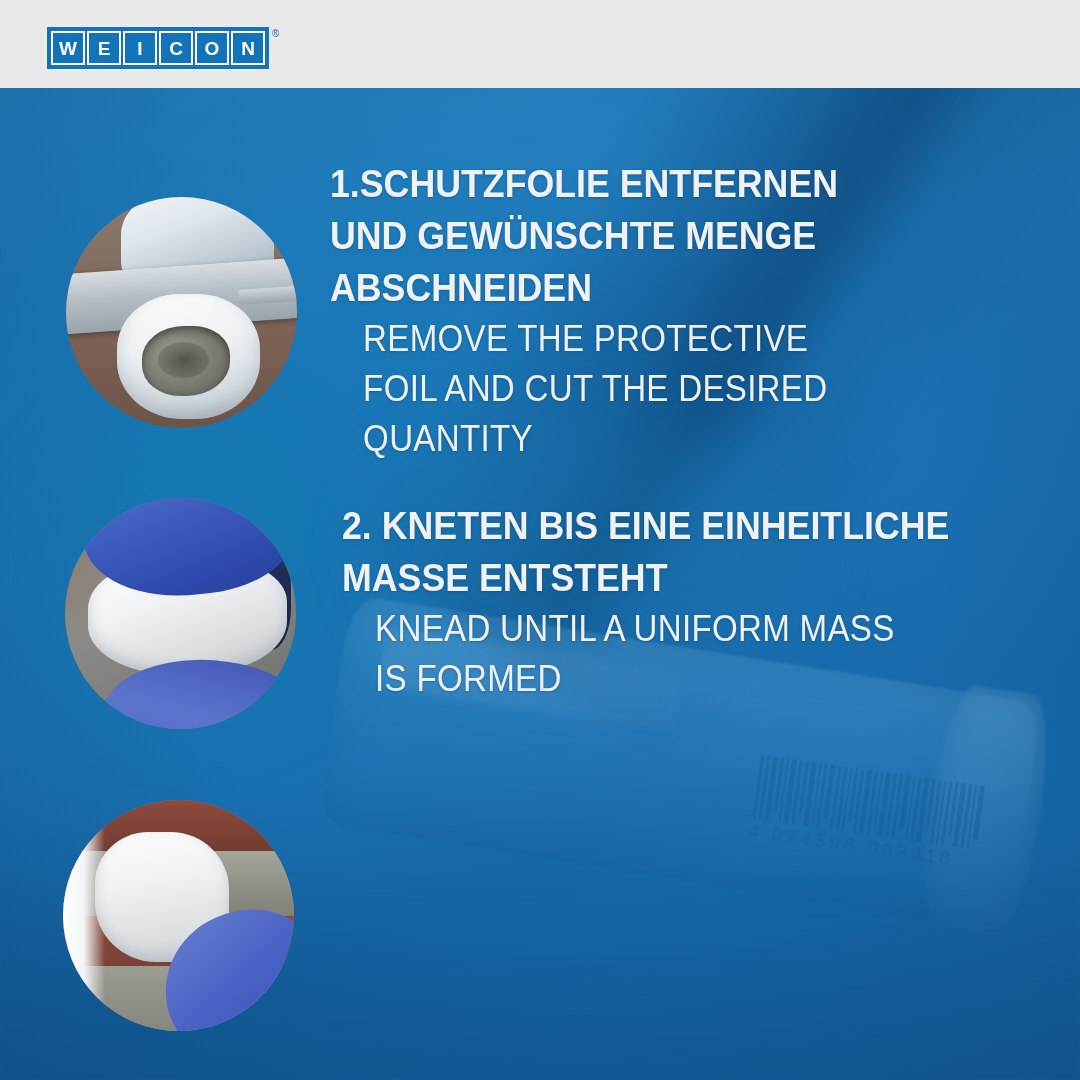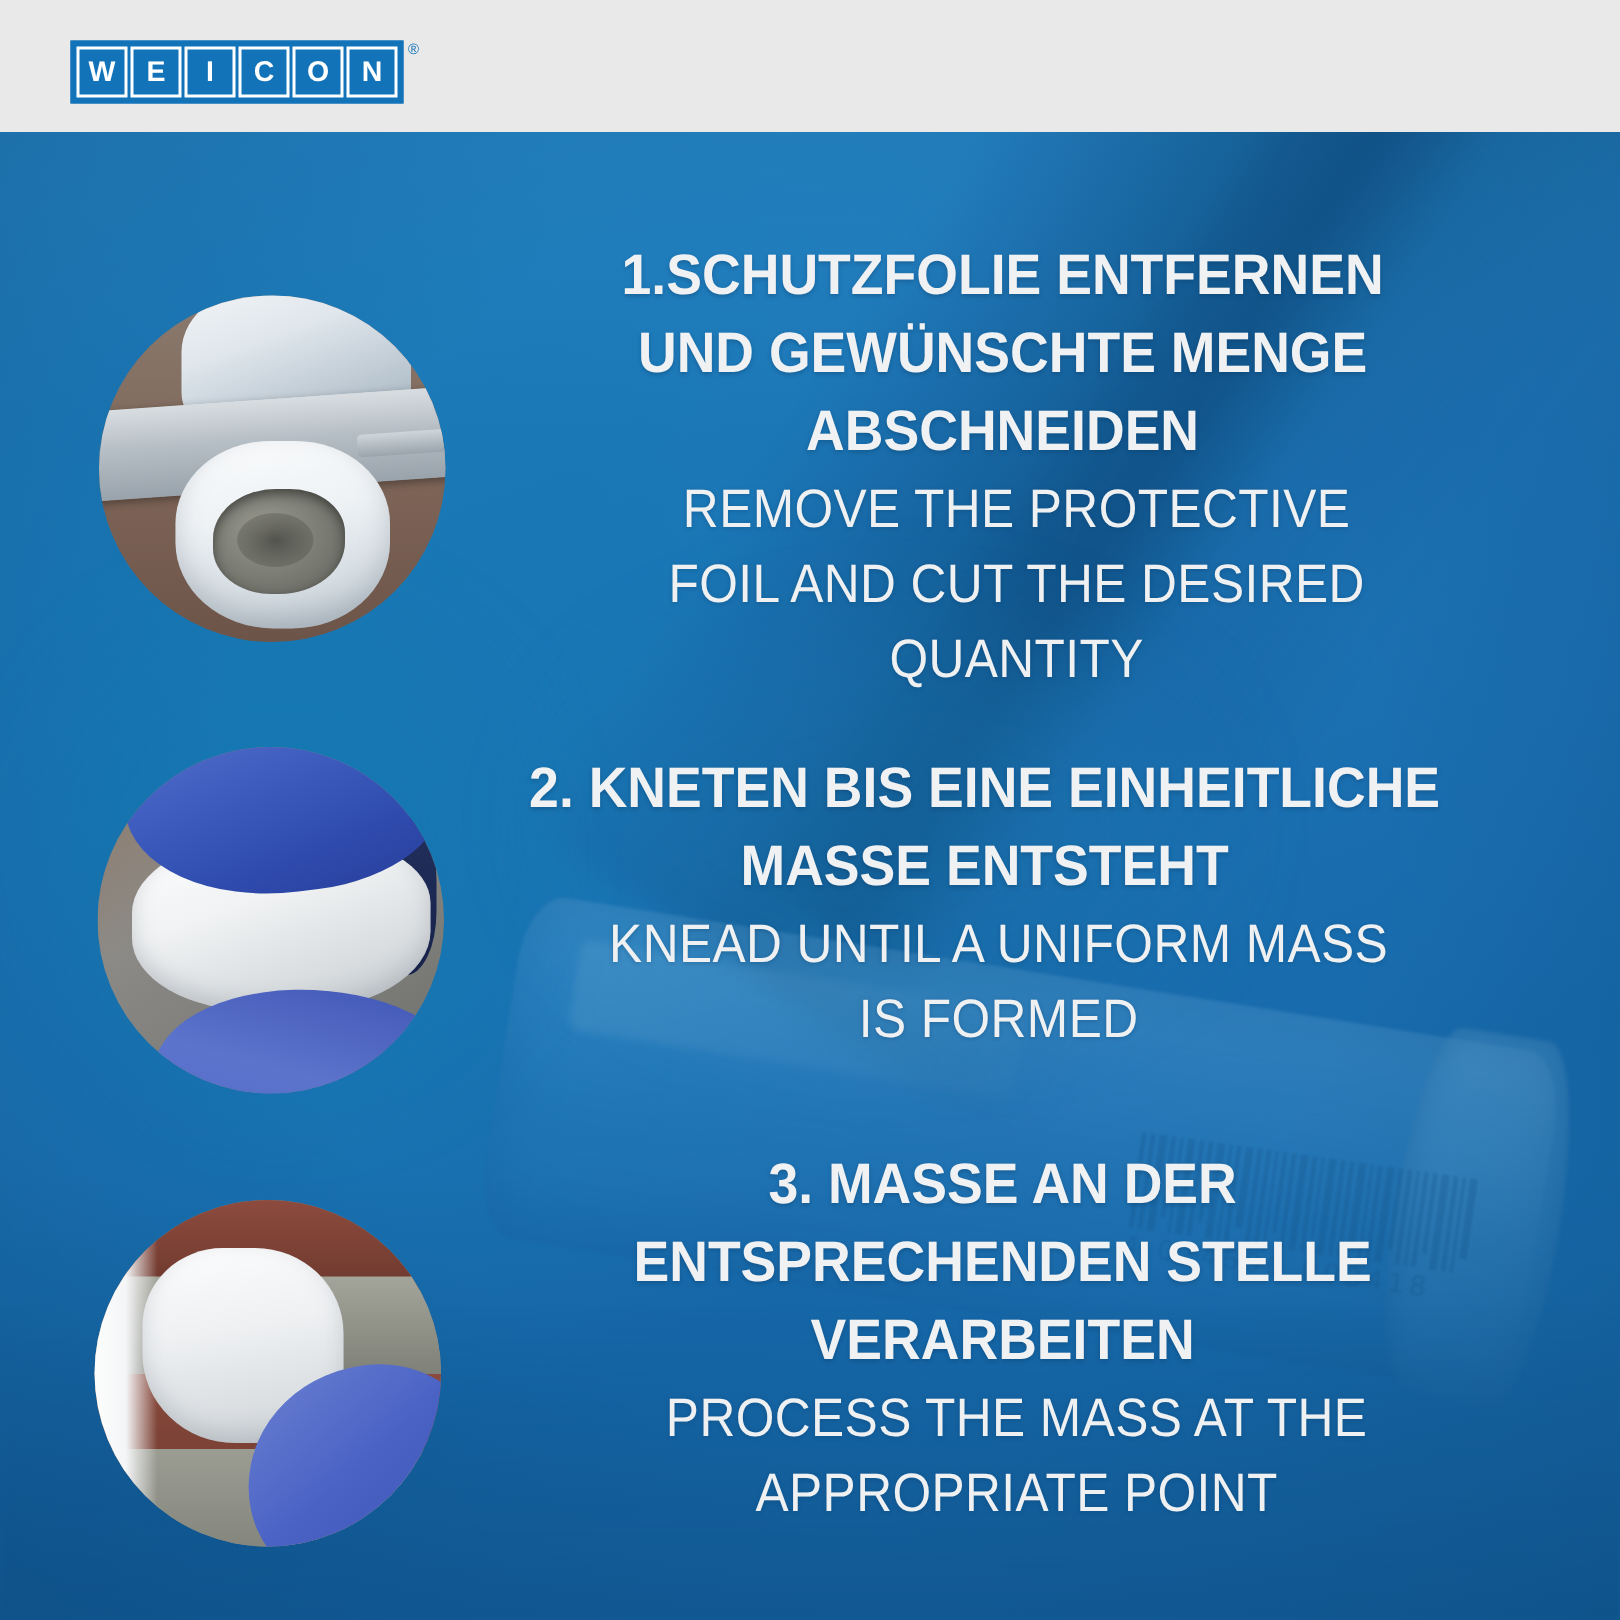--- a/index.html
+++ b/index.html
@@ -224,21 +224,21 @@
     box-shadow:inset 0 -6px 14px rgba(150,158,164,.4);
   }
   .p3-glove{
     position:absolute;left:44%;top:48%;width:70%;height:66%;
     border-radius:52% 46% 40% 48%;
     background:linear-gradient(150deg,#6a80d2 0%,#4a62c4 45%,#3a50b4 100%);
     transform:rotate(-12deg);
   }
 
   
-  .steps{position:absolute;left:0;top:88px;width:1012px;height:992px;z-index:30;text-align:center;}
+  .steps{position:absolute;left:0;top:88px;width:1012px;height:992px;z-index:30;}
   .step{position:absolute;}
   .step-de{
     color:#f0f1f2;font-weight:bold;
     font-size:38px;line-height:52px;letter-spacing:0px;
     text-shadow:0 1px 3px rgba(10,55,95,.35);
     transform:scaleX(.94);transform-origin:left top;
     white-space:pre-line;
   }
   .step-en{
     color:#eef0f1;font-weight:normal;
@@ -364,30 +364,23 @@
 
     <div class="step" style="left:330px;top:70px;width:720px;">
       <div class="step-de">1.SCHUTZFOLIE ENTFERNEN
 UND GEWÜNSCHTE MENGE
 ABSCHNEIDEN</div>
       <div class="step-en indent">REMOVE THE PROTECTIVE
 FOIL AND CUT THE DESIRED
 QUANTITY</div>
     </div>
 
-    <div class="step" style="left:318px;top:412px;width:720px;">
+    <div class="step" style="left:342px;top:412px;width:720px;">
       <div class="step-de">2. KNETEN BIS EINE EINHEITLICHE
 MASSE ENTSTEHT</div>
       <div class="step-en indent">KNEAD UNTIL A UNIFORM MASS
 IS FORMED</div>
     </div>
 
-    <div class="step" style="left:330px;top:676px;width:720px;">
-      <div class="step-de">3. MASSE AN DER
-ENTSPRECHENDEN STELLE
-VERARBEITEN</div>
-      <div class="step-en indent">PROCESS THE MASS AT THE
-APPROPRIATE POINT</div>
-    </div>
 
   </div>
 
 </div>
 
 </body></html>

